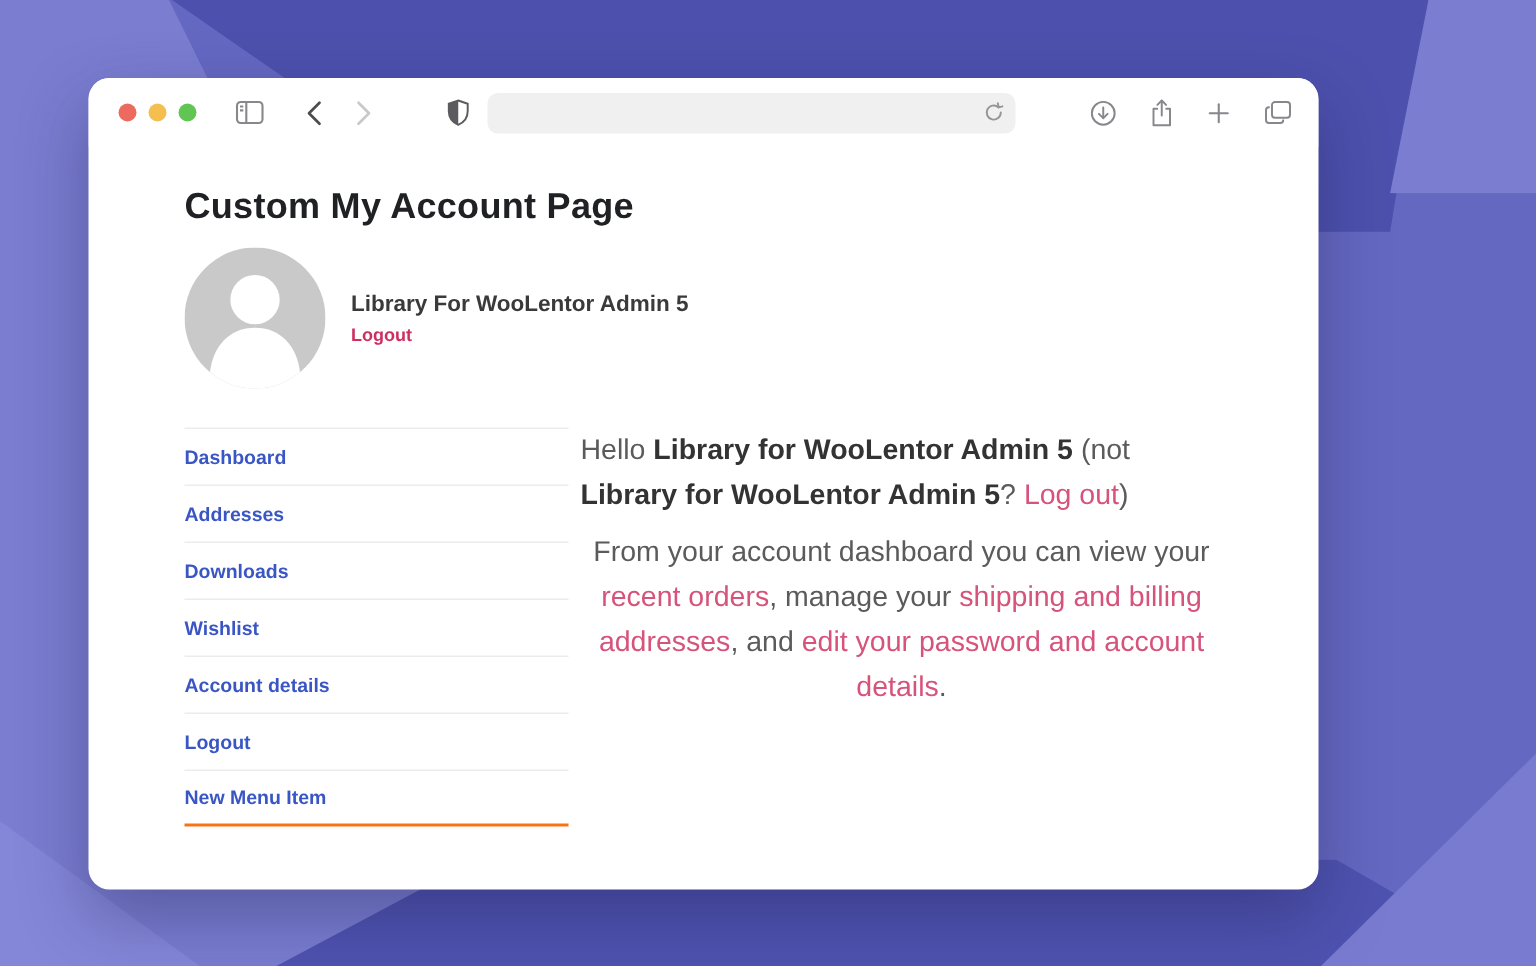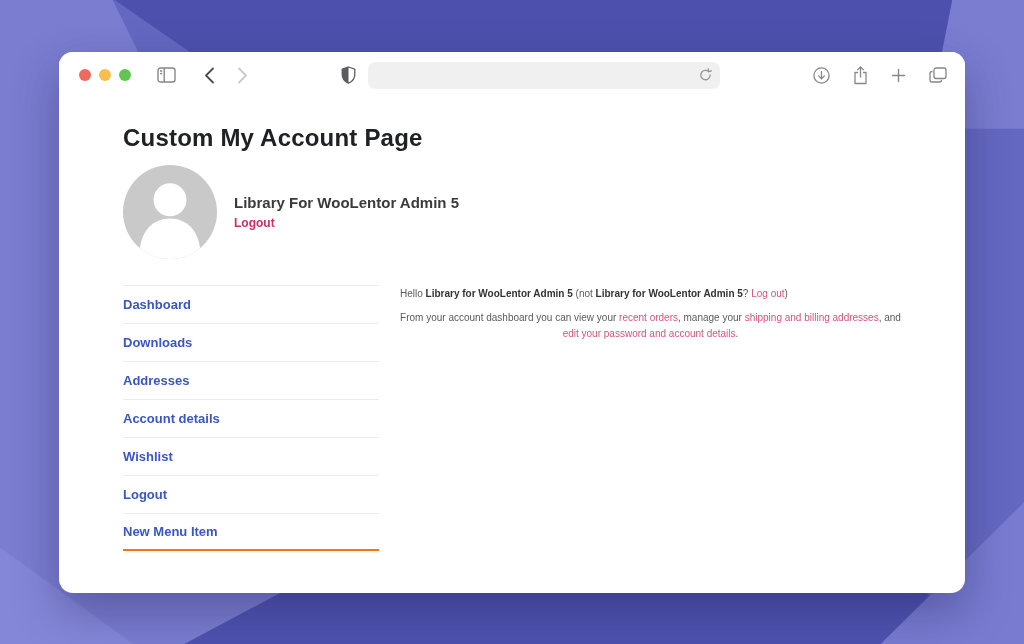--- a/index.html
+++ b/index.html
@@ -15,21 +15,21 @@
   .bg div { position:absolute; inset:0; }
   .bg-light-left   { background:#7a7dd0; clip-path:polygon(0 0, 11% 0, 42% 100%, 0 100%); }
   .bg-dark-top     { background:#4d51ad; clip-path:polygon(11.2% 0, 93% 0, 90.5% 24%, 33% 24%); }
   .bg-light-topright{ background:#7a7dd0; clip-path:polygon(93% 0, 100% 0, 100% 20%, 90.5% 20%); }
   .bg-dark-bottom  { background:#4f53b0; clip-path:polygon(31% 89%, 87% 89%, 99% 100%, 18% 100%); }
   .bg-light-bl     { background:#8487d8; clip-path:polygon(0 85%, 13% 100%, 0 100%); }
   .bg-light-br     { background:#787bd0; clip-path:polygon(100% 78%, 100% 100%, 86% 100%); }
 
   
   .window {
-    position:absolute; left:59px; top:52px; width:906px; height:541px;
+    position:absolute; left:59px; top:52px; width:820px; height:541px;
     background:#ffffff; border-radius:14px;
     box-shadow:0 18px 45px rgba(25,25,75,.35);
     overflow:hidden;
   }
 
   
   .toolbar {
     height:46px; display:flex; align-items:center;
     padding:0 18px 0 20px; background:#fff;
   }
@@ -58,21 +58,21 @@
   .profile-name { font-size:15px; font-weight:700; color:#3a3a3a; }
   .profile-logout { font-size:12px; font-weight:700; color:#ce2e60; text-decoration:none; width:max-content; }
 
   .columns { display:flex; margin-top:26px; }
   .nav { width:256px; flex:none; }
   .nav ul { list-style:none; }
   .nav li { border-top:1px solid #ececee; height:38px; display:flex; align-items:center; }
   .nav li:last-child { border-bottom:2px solid #f97316; }
   .nav a { font-size:13px; font-weight:700; color:#3a56c4; text-decoration:none; }
 
-  .main { flex:1; margin-left:21px; padding-top:1px; font-size:10px; color:#5b5b5b; line-height:1.58; }
+  .main { flex:1; margin-left:8px; padding-top:1px; font-size:19px; color:#5b5b5b; line-height:1.58; }
   .main p { margin:0; }
   .main .para2 { margin-top:8px; max-width:525px;text-align:center; }
   .bold-name { font-weight:700; color:#333; }
   .pink-link { color:#d6537c; text-decoration:none; }
 </style>
 </head>
 <body>
 
 <div class="bg">
   <div class="bg-light-left"></div>
@@ -184,30 +184,30 @@
       </div>
     </div>
 
     <div class="columns">
       <nav class="nav">
         <ul>
           <li>
               <a href="#">Dashboard</a>
             </li>
           <li>
+              <a href="#">Addresses</a>
+            </li>
+          <li>
               <a href="#">Downloads</a>
             </li>
           <li>
-              <a href="#">Addresses</a>
+              <a href="#">Wishlist</a>
             </li>
           <li>
               <a href="#">Account details</a>
-            </li>
-          <li>
-              <a href="#">Wishlist</a>
             </li>
           <li>
               <a href="#">Logout</a>
             </li>
           <li>
               <a href="#">New Menu Item</a>
             </li>
         </ul>
       </nav>
 

